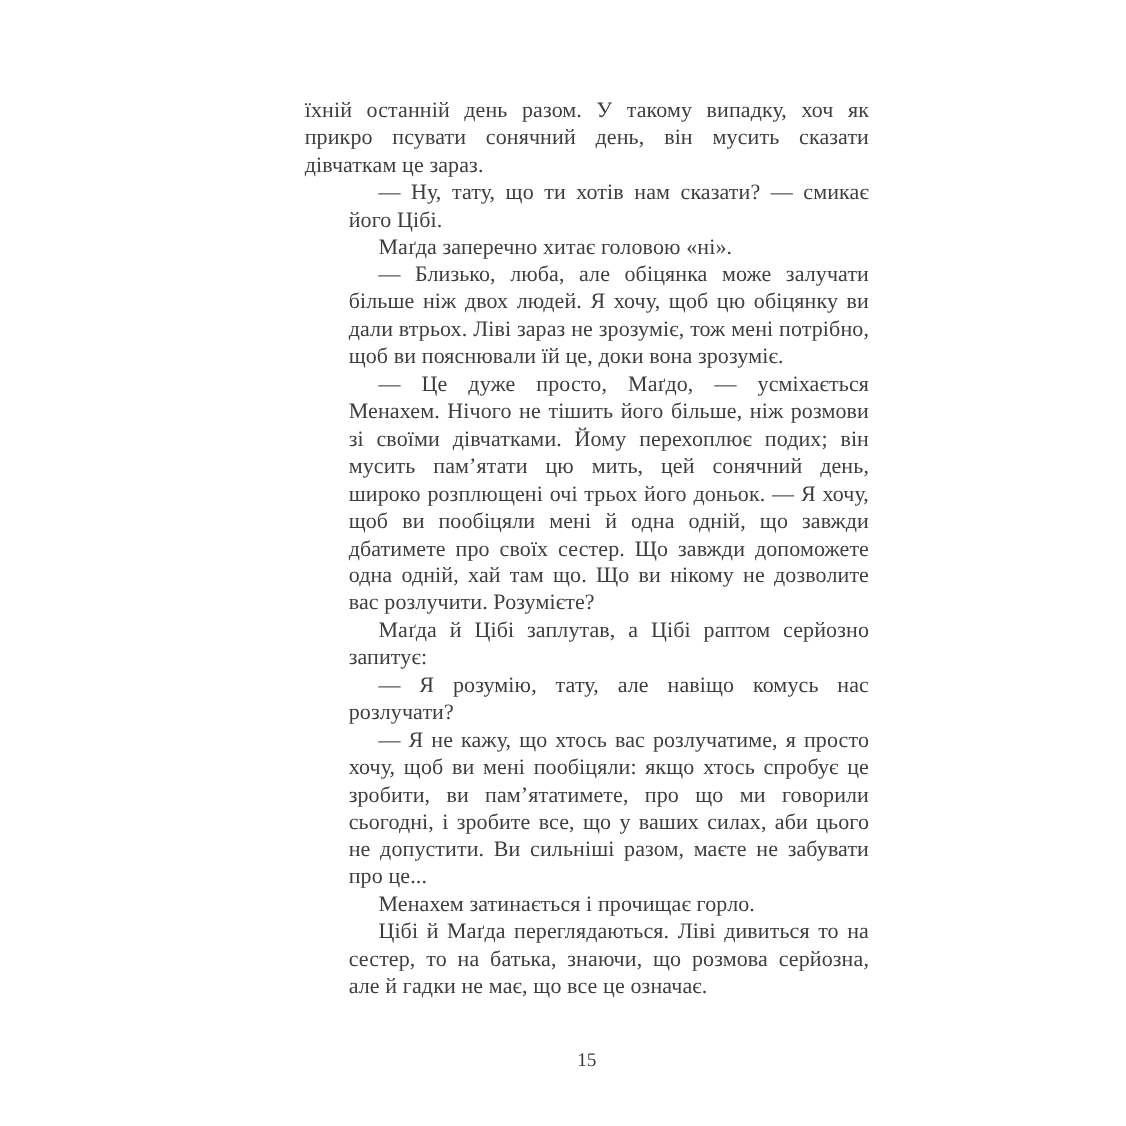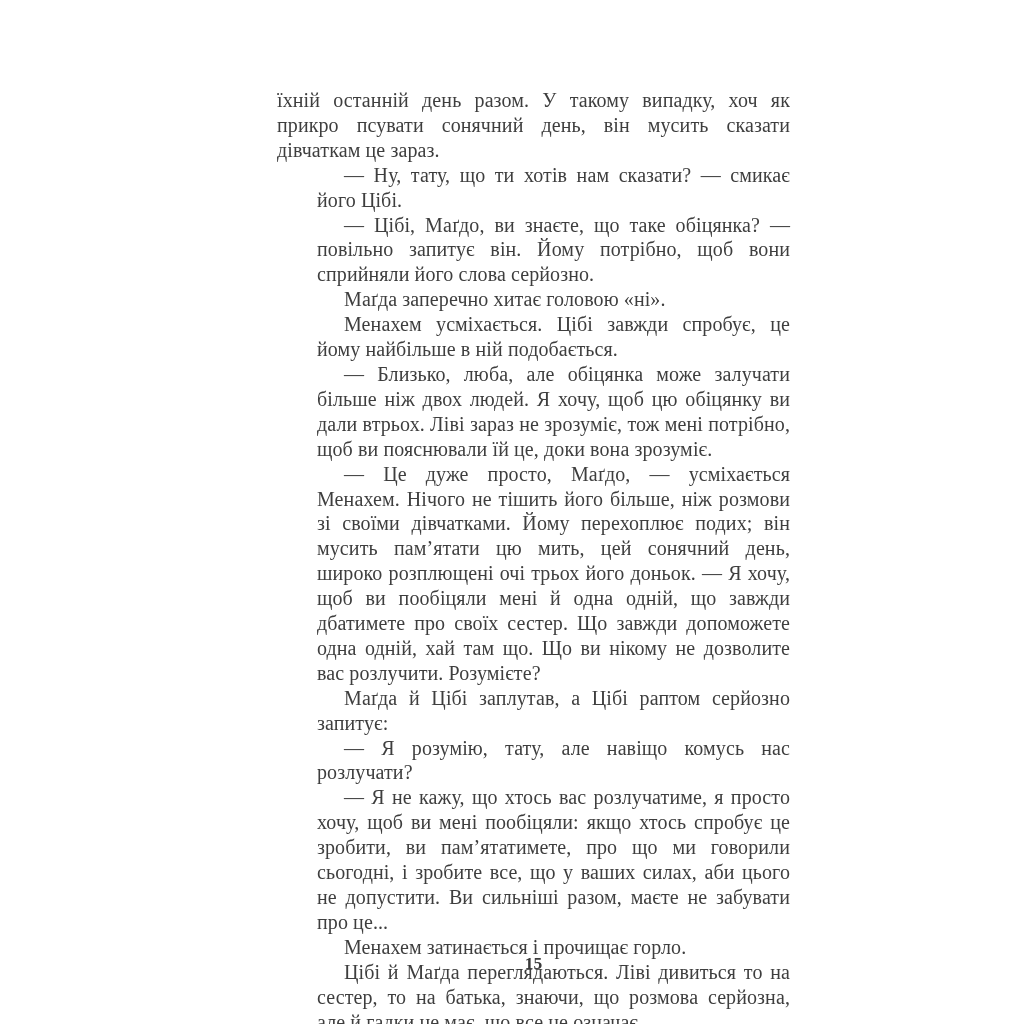--- a/index.html
+++ b/index.html
@@ -39,33 +39,30 @@
   }
   .page-number {
     position: absolute;
     left: 277px;
     top: 953px;
     width: 513px;
     text-align: center;
     font-family: "Liberation Serif", "DejaVu Serif", serif;
     font-size: 17.5px;
     color: #3a3a3a;
-    font-weight: bold;
   }
 </style>
 </head>
 <body>
 
 <div class="book-page">
   <div class="page-text">
       <p class="para"><span>їхній останній день разом. У такому випадку, хоч як прикро псу­вати сонячний день, він мусить сказати дівчаткам це зараз.</span></p>
       <p class="para indent"><span>— Ну, тату, що ти хотів нам сказати? — смикає його Цібі.</span></p>
-      <p class="para indent"><span>— Цібі, Маґдо, ви знаєте, що таке обіцянка? — повільно запи­тує він. Йому потрібно, щоб вони сприйняли його слова серйоз­но.</span></p>
       <p class="para indent"><span>Маґда заперечно хитає головою «ні».</span></p>
-      <p class="para indent"><span>Менахем усміхається. Цібі завжди спробує, це йому найбіль­ше в ній подобається.</span></p>
       <p class="para indent"><span>— Близько, люба, але обіцянка може залучати більше ніж двох людей. Я хочу, щоб цю обіцянку ви дали втрьох. Ліві зараз не зрозуміє, тож мені потрібно, щоб ви пояснювали їй це, доки вона зрозуміє.</span></p>
       <p class="para indent"><span>— Це дуже просто, Маґдо, — усміхається Менахем. Нічого не тішить його більше, ніж розмови зі своїми дівчатками. Йому пе­рехоплює подих; він мусить пам’ятати цю мить, цей сонячний день, широко розплющені очі трьох його доньок. — Я хочу, щоб ви пообіцяли мені й одна одній, що завжди дбатимете про сво­їх сестер. Що завжди допоможете одна одній, хай там що. Що ви нікому не дозволите вас розлучити. Розумієте?</span></p>
       <p class="para indent"><span>Маґда й Цібі заплутав, а Цібі раптом серйозно запитує:</span></p>
       <p class="para indent"><span>— Я розумію, тату, але навіщо комусь нас розлучати?</span></p>
       <p class="para indent"><span>— Я не кажу, що хтось вас розлучатиме, я просто хочу, щоб ви мені пообіцяли: якщо хтось спробує це зробити, ви пам’ятатиме­те, про що ми говорили сьогодні, і зробите все, що у ваших си­лах, аби цього не допустити. Ви сильніші разом, маєте не забу­вати про це...</span></p>
       <p class="para indent"><span>Менахем затинається і прочищає горло.</span></p>
       <p class="para indent"><span>Цібі й Маґда переглядаються. Ліві дивиться то на сестер, то на батька, знаючи, що розмова серйозна, але й гадки не має, що все це означає.</span></p>
     </div>
   <div class="page-number">15</div>
 </div>

